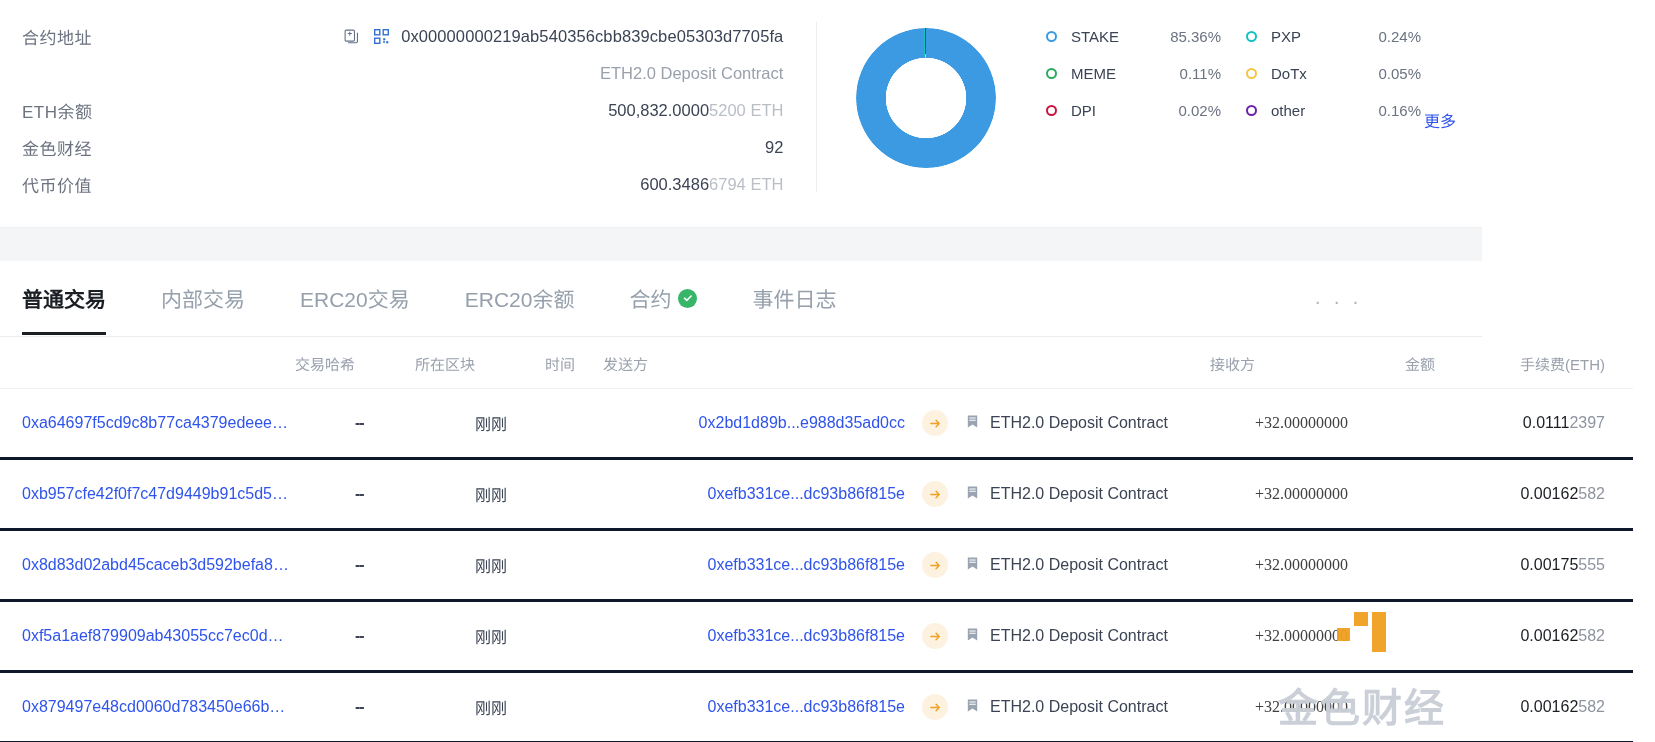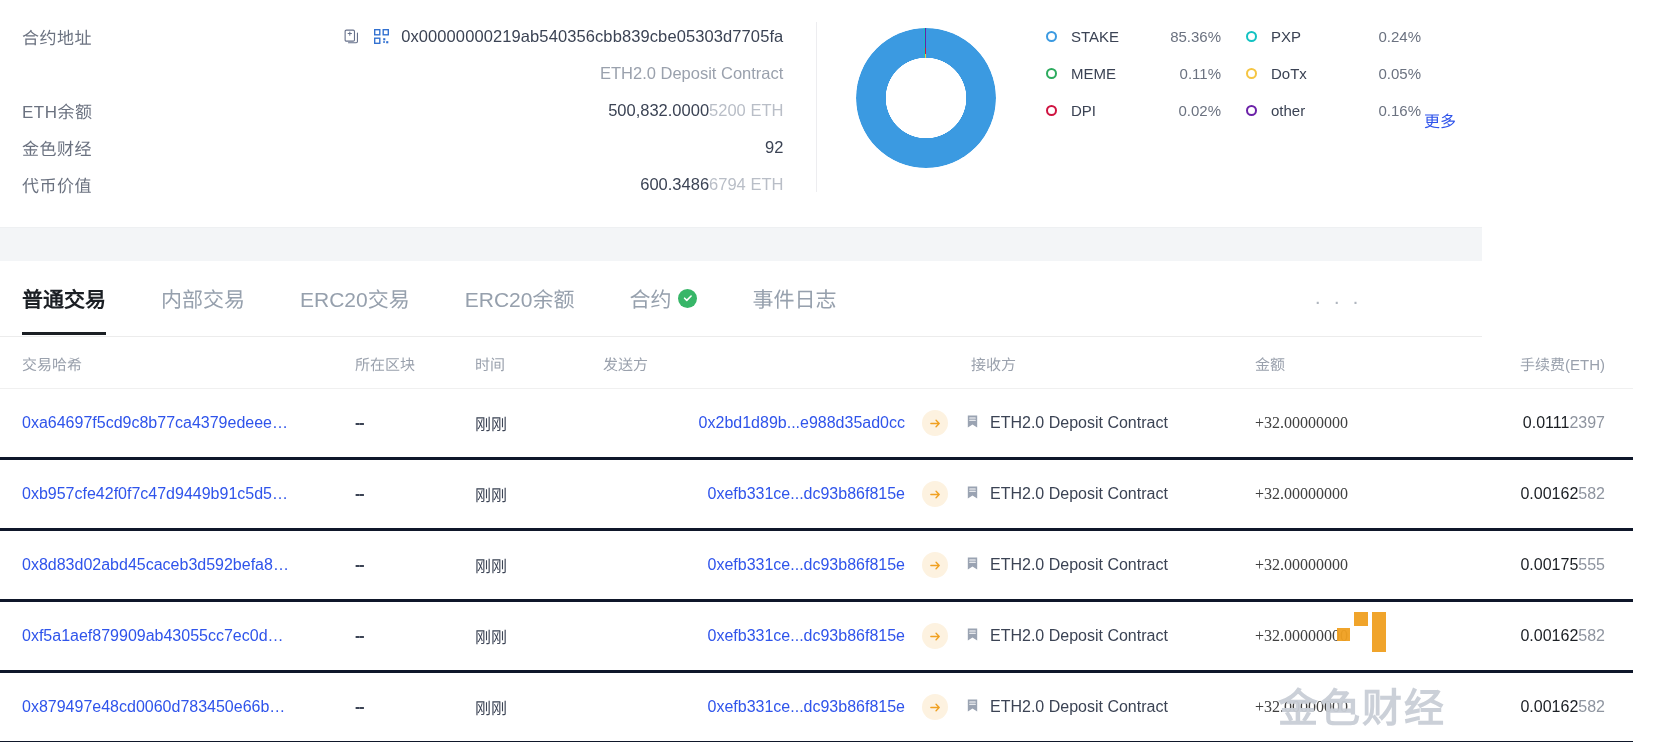--- a/index.html
+++ b/index.html
@@ -176,21 +176,21 @@
     cursor: pointer;
     user-select: none;
   }
 
   
   .table { width: 100%; border-collapse: collapse; table-layout: fixed; }
   .table th {
     font-weight: normal;
     font-size: 15px;
     color: #9aa1ad;
-    text-align: left;
+    text-align: right;
     padding: 16px 0 14px 0;
     border-bottom: 1px solid #f0f0f0;
   }
   .table td {
     font-size: 16px;
     color: #3b4354;
     padding: 21px 0;
     border-bottom: 3px solid #0f172a;
     white-space: nowrap;
     overflow: hidden;

